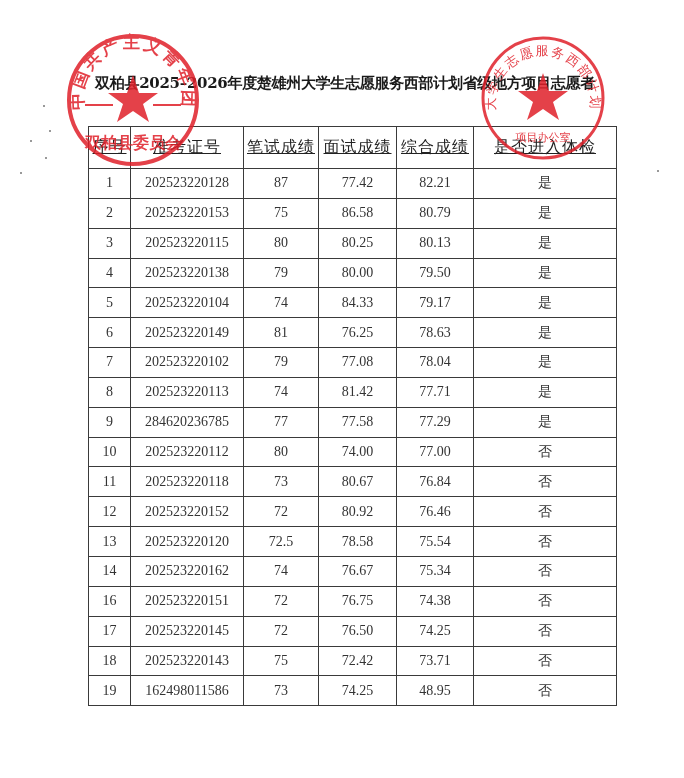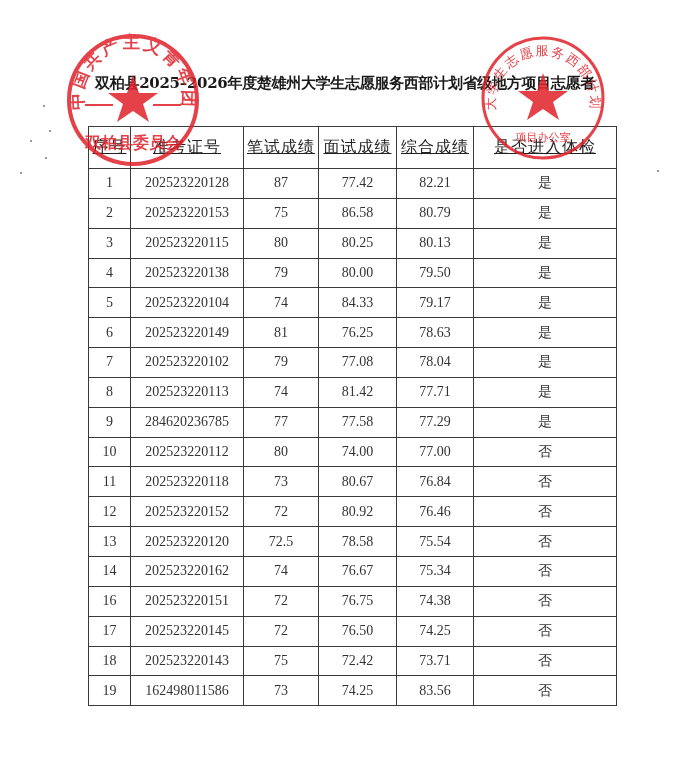--- a/index.html
+++ b/index.html
@@ -181,21 +181,21 @@
         <td class="c2">75</td>
         <td class="c3">72.42</td>
         <td class="c4">73.71</td>
         <td class="c5">否</td>
       </tr>
       <tr>
         <td class="c0">19</td>
         <td class="c1">162498011586</td>
         <td class="c2">73</td>
         <td class="c3">74.25</td>
-        <td class="c4">83.56</td>
+        <td class="c4">48.95</td>
         <td class="c5">否</td>
       </tr>
     </tbody>
 </table>
 
 <svg class="stamp" style="left:63px; top:30px;" width="140" height="140" viewBox="0 0 140 140">
   <defs>
     <path id="arcL" d="M 22 82 A 50 50 0 1 1 118 82"></path>
   </defs>
   <circle cx="70" cy="70" r="64" fill="none" stroke="#e0202a" stroke-width="4"></circle>

